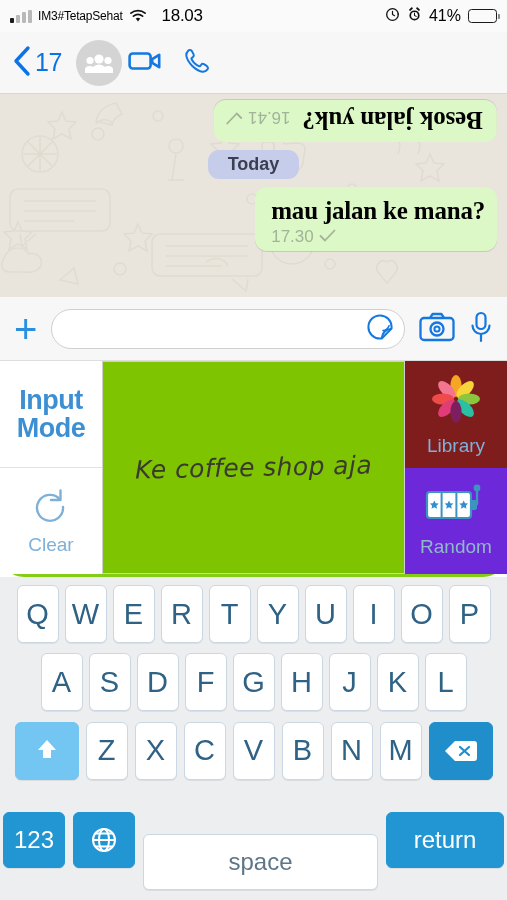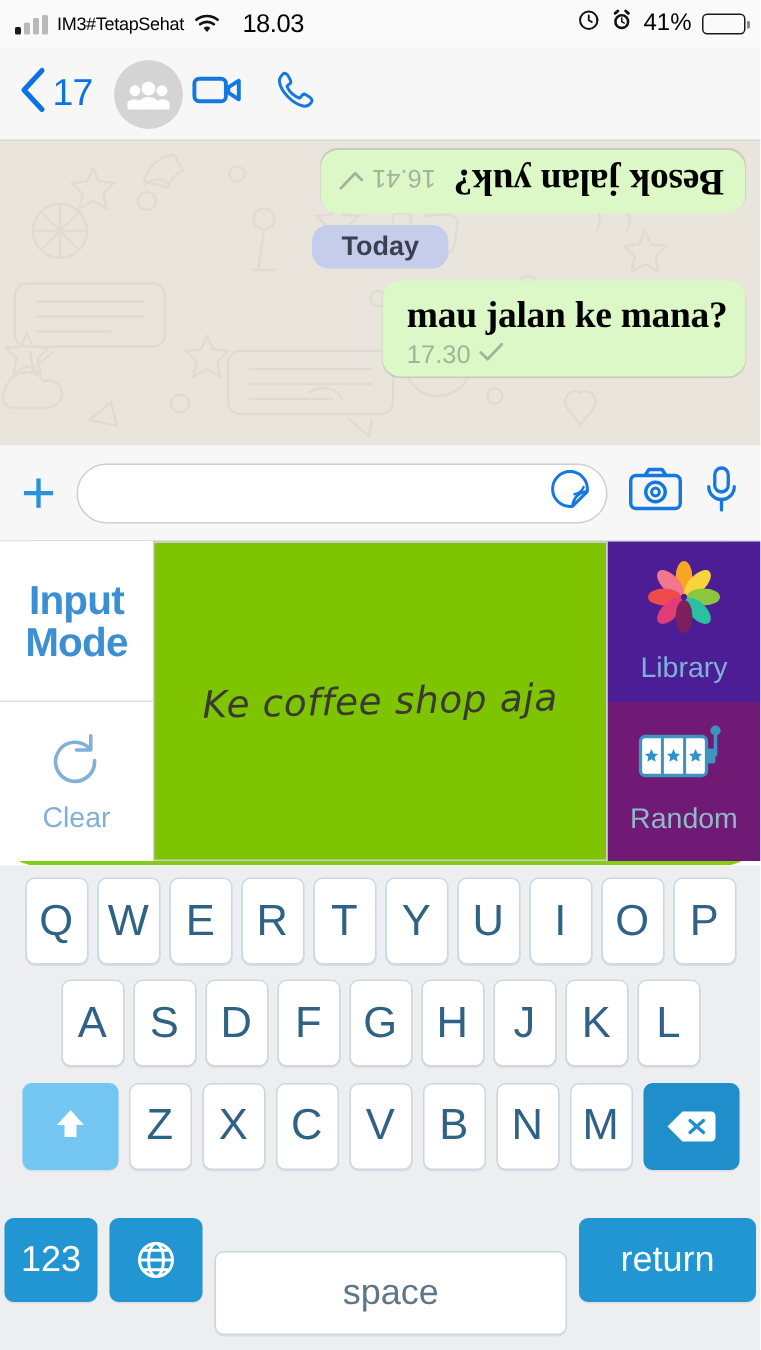--- a/index.html
+++ b/index.html
@@ -109,25 +109,25 @@
   .canvas {
     flex: 1; background: #7ec400; display: flex; align-items: center; justify-content: center;
     position: relative; border: 1px solid #cfcfcf; cursor: crosshair;
   }
   .canvas-ink {
     font-family: "DejaVu Sans", sans-serif; font-style: italic; font-size: 25px;
     color: #3a3a2e; letter-spacing: .4px; transform: rotate(-1.2deg);
   }
   .hw-right { width: 102px; flex: 0 0 102px; display: flex; flex-direction: column; }
   .hw-right .lib {
-    flex: 1; background: #4c1d95; display: flex; flex-direction: column;
+    flex: 1; background: #7f1d1d; display: flex; flex-direction: column;
     align-items: center; justify-content: center; cursor: pointer;
   }
   .hw-right .rnd {
-    flex: 1; background: #701a75; display: flex; flex-direction: column;
+    flex: 1; background: #6d28d9; display: flex; flex-direction: column;
     align-items: center; justify-content: center; cursor: pointer;
   }
   .lib-label { font-size: 19px; color: #7fb0d8; margin-top: 5px; }
   .rnd-label { font-size: 19px; color: #8fb9c9; margin-top: 4px; }
 
   
   .keyboard {
     flex: 1; background: #eceef0; padding: 8px 3px 10px 3px;
     display: flex; flex-direction: column; justify-content: space-between;
   }

